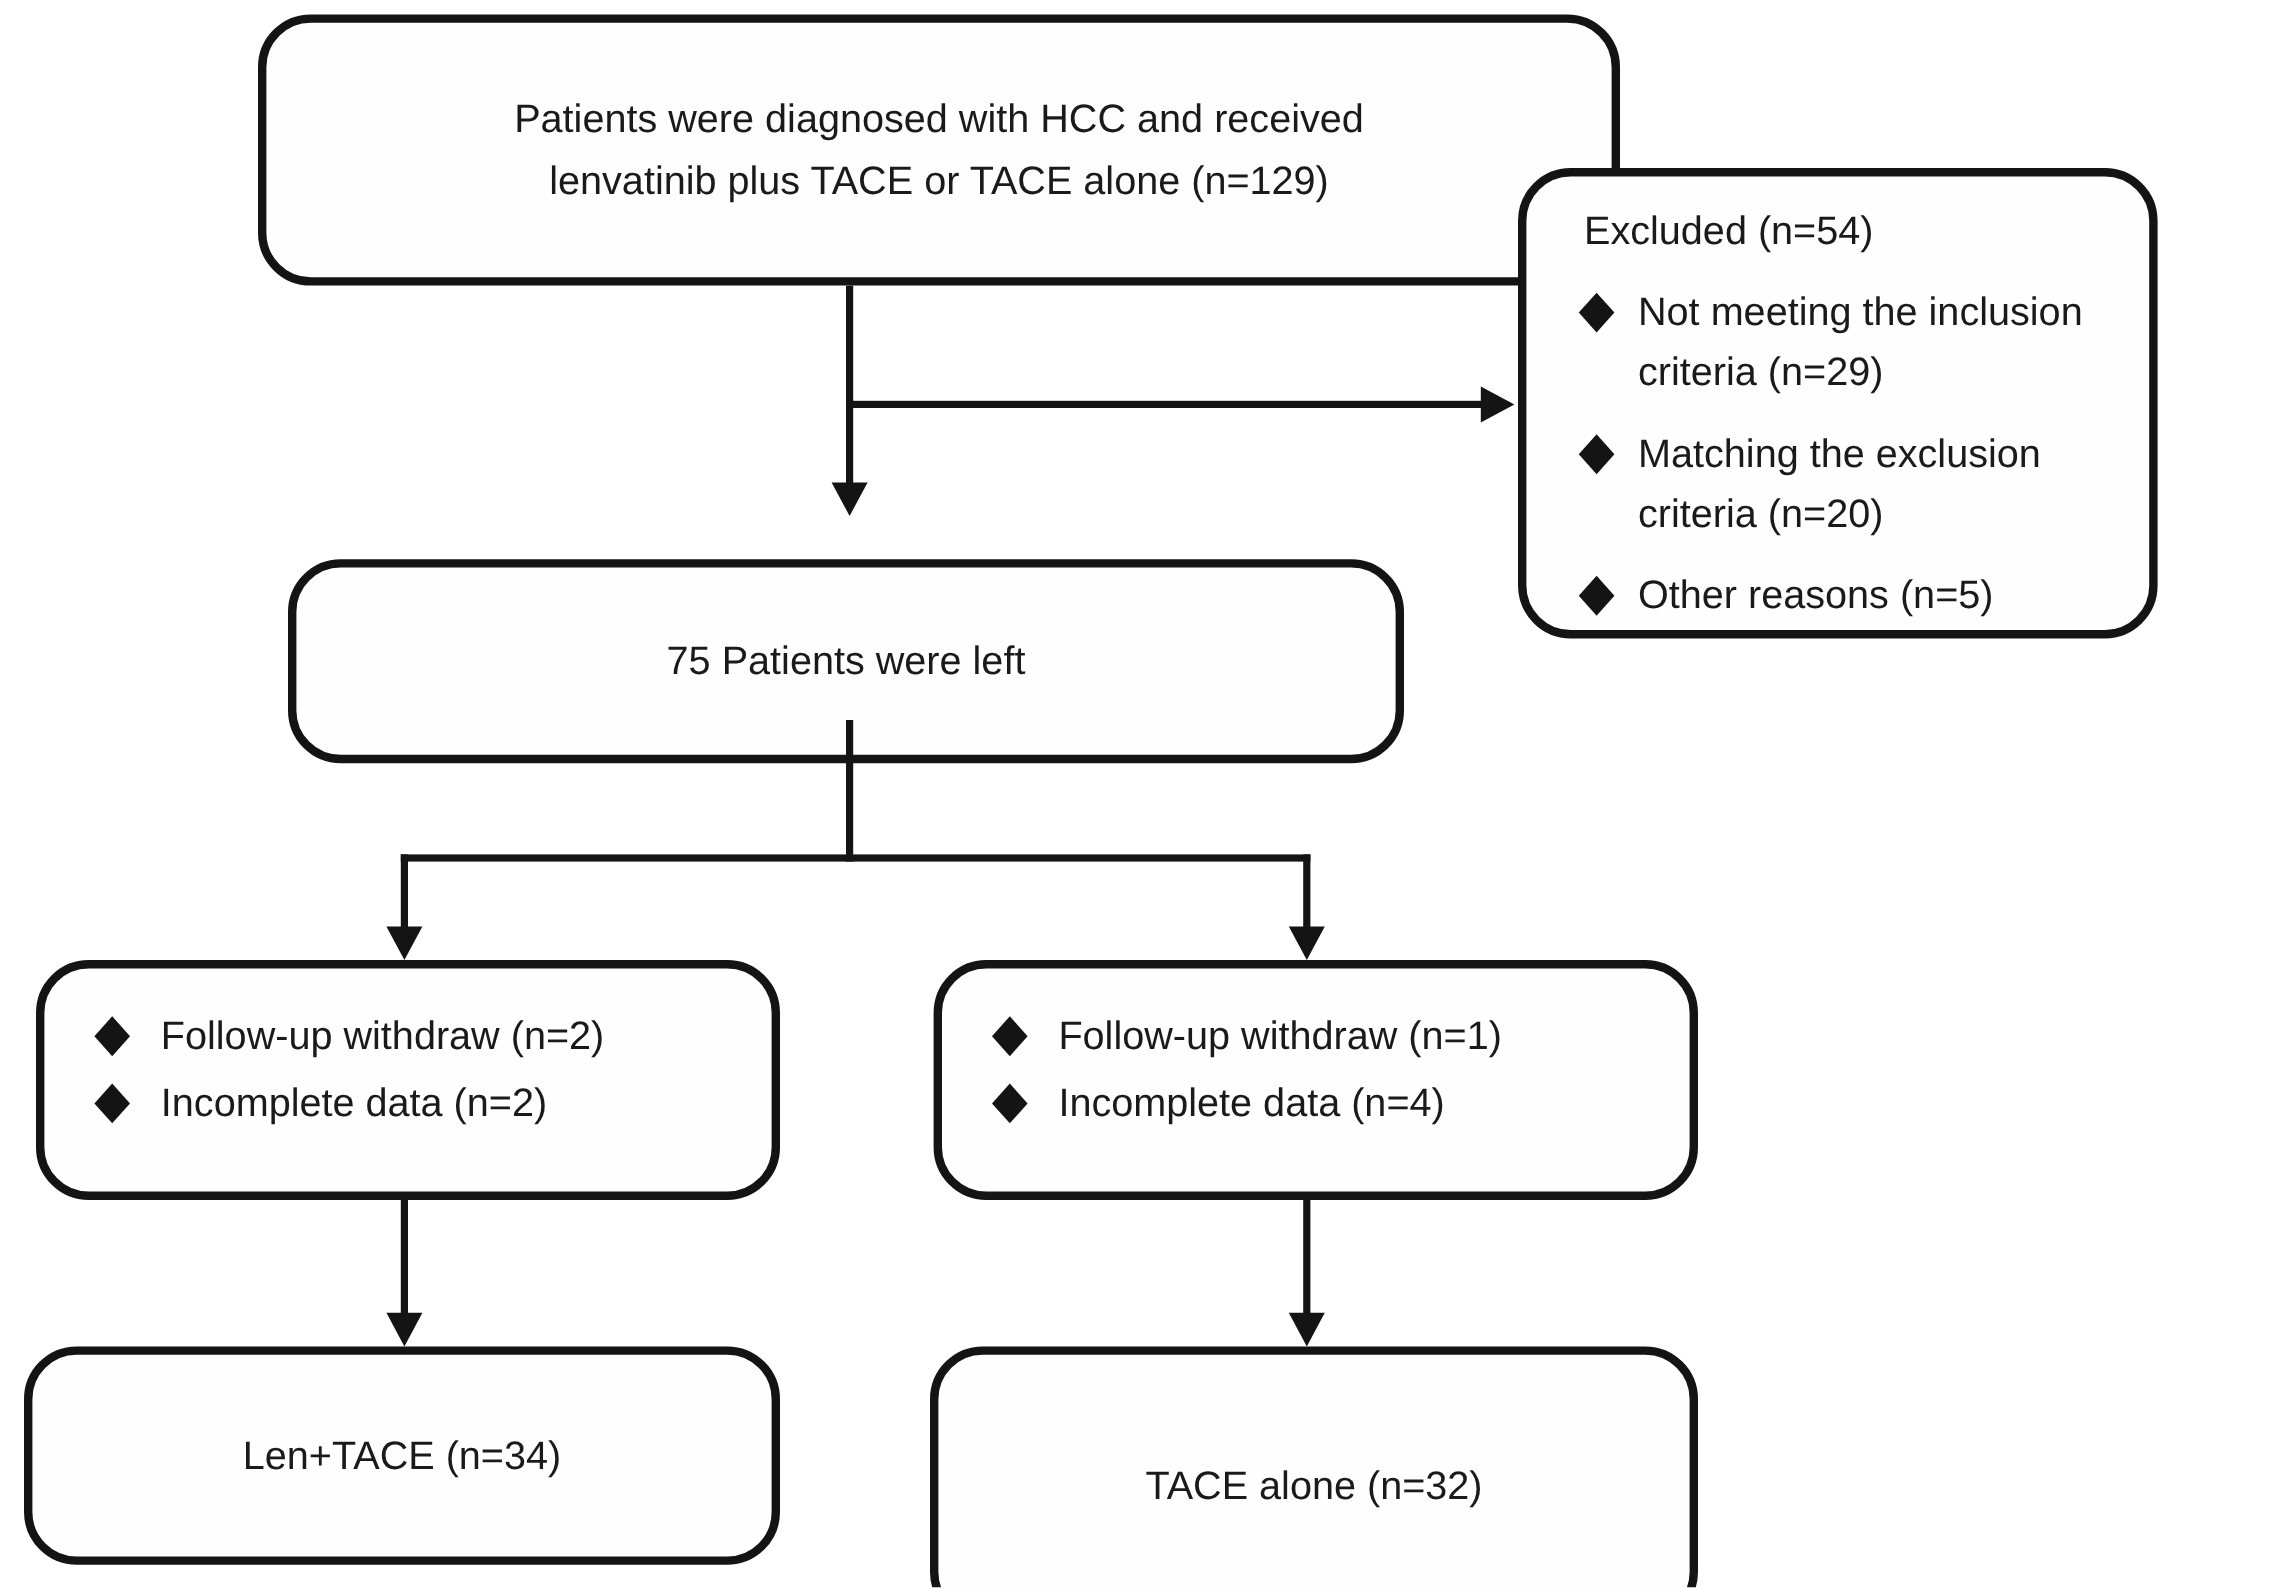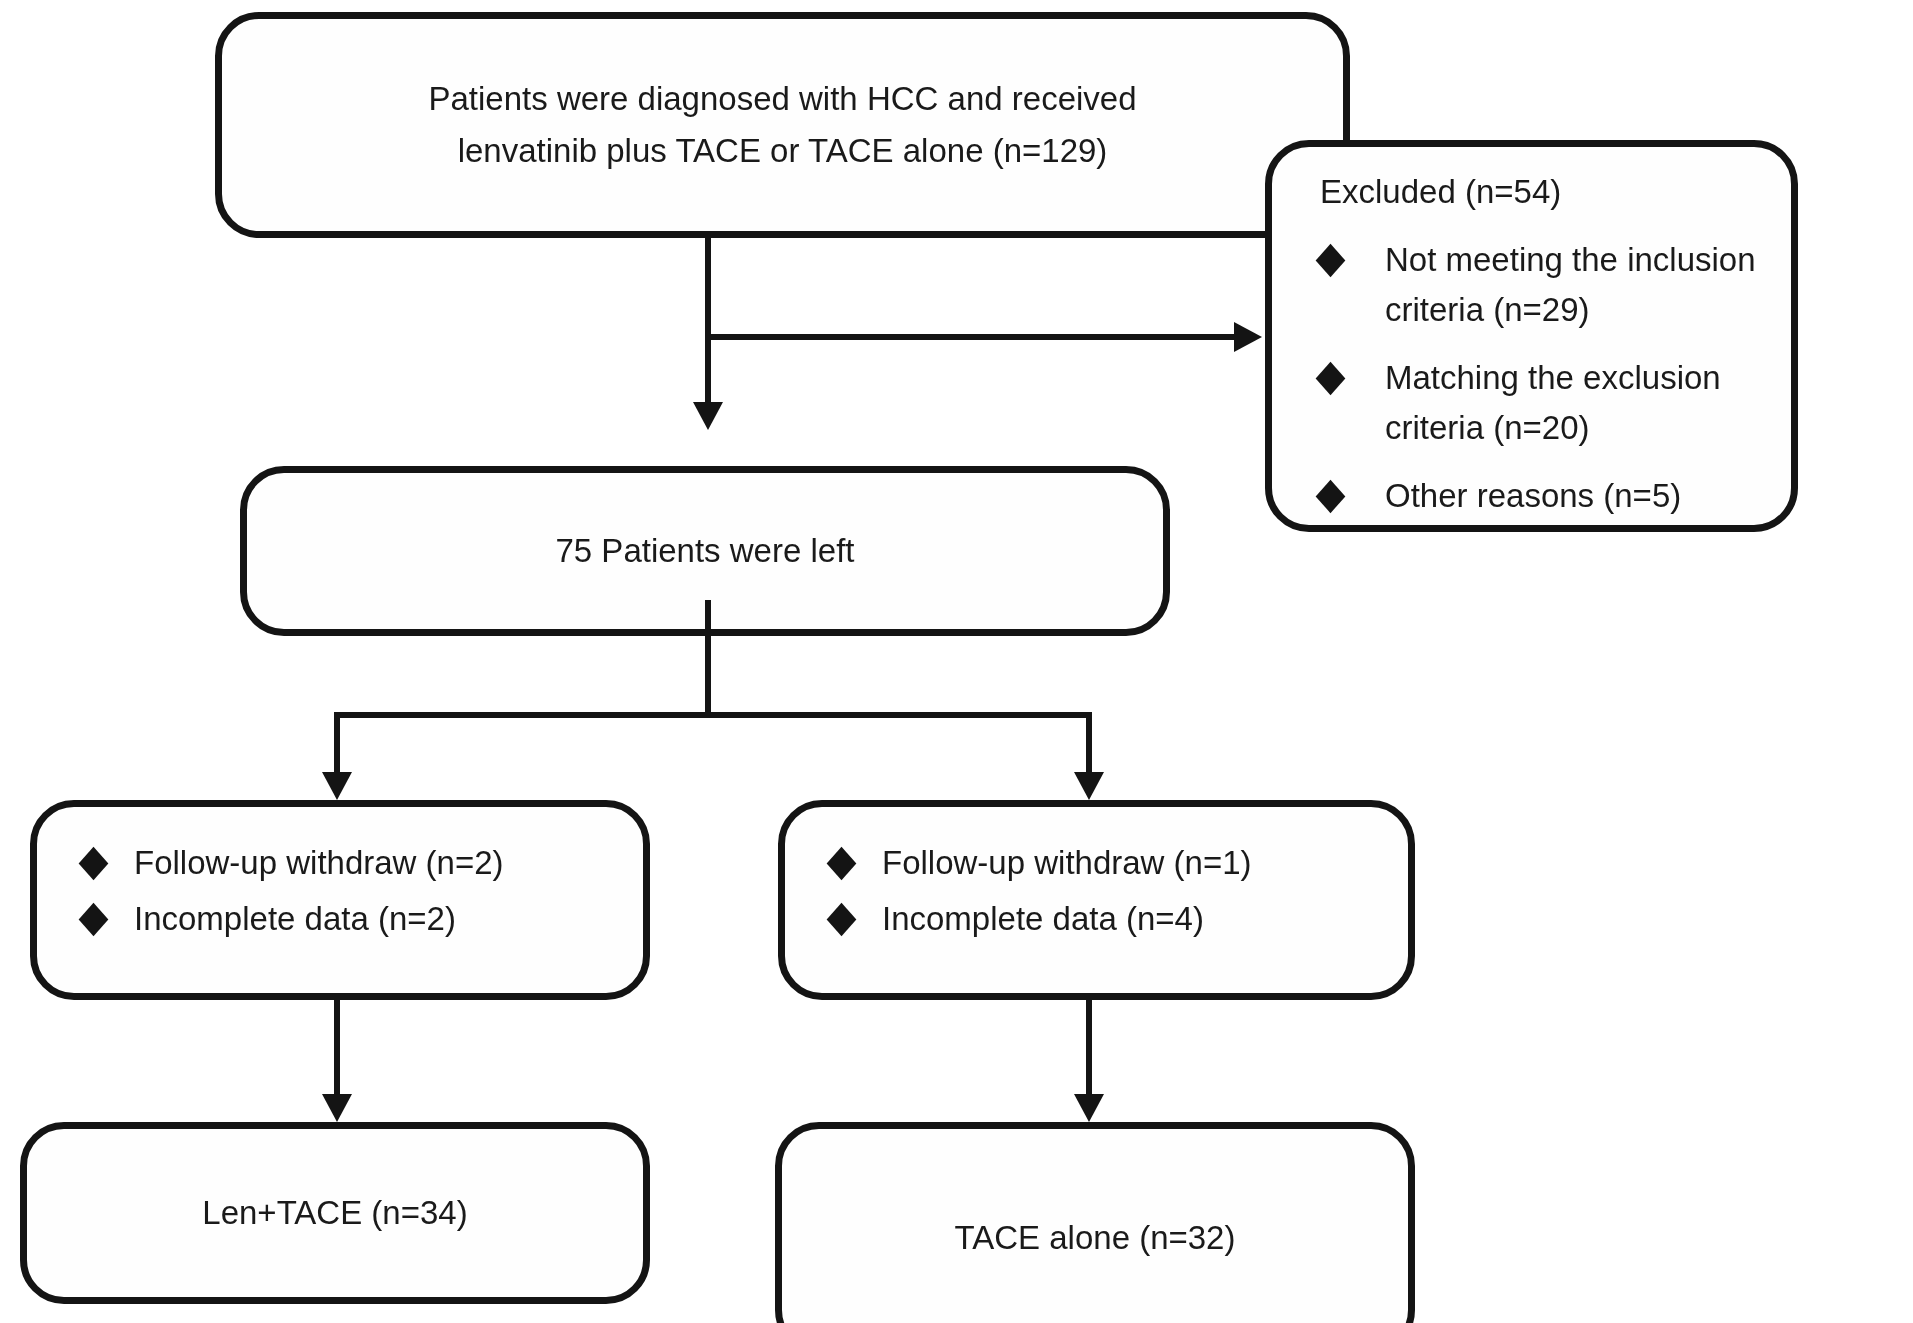--- a/index.html
+++ b/index.html
@@ -34,21 +34,21 @@
   }
   
   .top-box    { left: 215px;  top: 12px;   width: 1135px; height: 226px; }
   
   .excluded-box {
     left: 1265px; top: 140px; width: 533px; height: 392px;
     padding: 20px 24px 0 48px;
     line-height: 50px;
   }
   .ex-title { margin: 0 0 0 0; }
-  .ex-item  { display: flex; gap: 44px; margin-top: 18px; }
+  .ex-item  { display: flex; gap: 24px; margin-top: 18px; }
   
   .middle-box { left: 240px;  top: 430px;  width: 930px; height: 170px; margin-top: 36px; }
   
   .drop-box {
     padding: 28px 16px 0 46px;
     line-height: 56px;
   }
   .drop-left  { left: 30px;  top: 800px; width: 620px; height: 200px; }
   .drop-right { left: 778px; top: 800px; width: 637px; height: 200px; }
   .bullet-row { display: flex; gap: 30px; align-items: center; }

